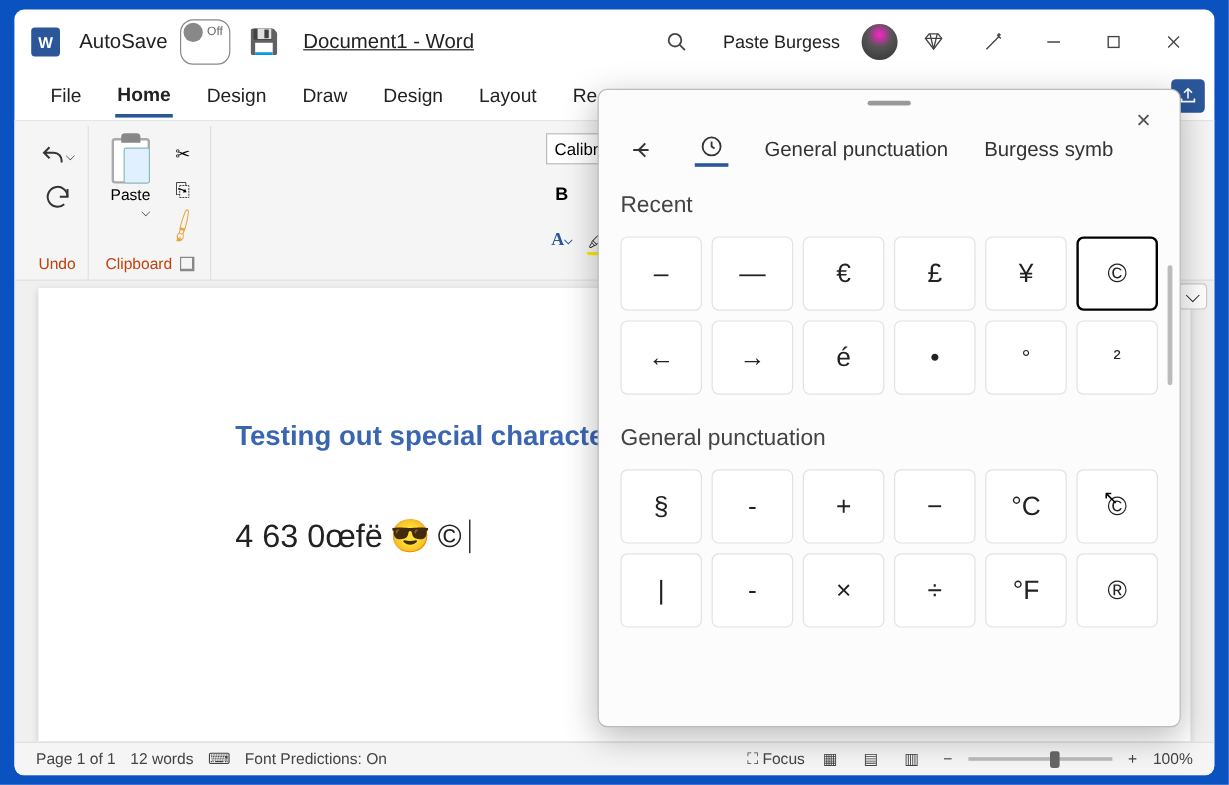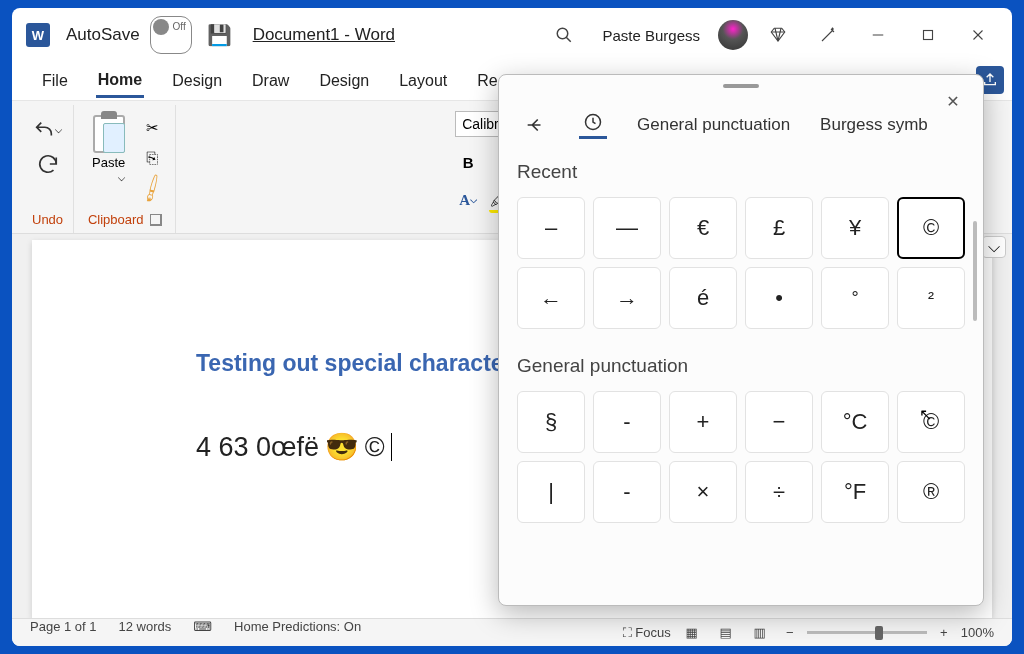--- a/index.html
+++ b/index.html
@@ -51,21 +51,21 @@
 
 
 .docarea { flex: 1; background: #f0f0f0; overflow: hidden; display: flex; justify-content: center; padding-top: 6px; }
 .page { width: 960px; background: #fff; box-shadow: 0 2px 6px rgba(0,0,0,.15); padding: 110px 0 0 164px; position: relative; }
 .headline { color: #3a66b1; font-size: 23px; font-weight: 600; }
 .bodyline { margin-top: 54px; font-size: 27px; color: #222; display: flex; align-items: center; gap: 6px; }
 .emoji { font-size: 27px; }
 .cursor { display: inline-block; width: 1px; height: 28px; background: #000; vertical-align: middle; }
 
 
-.statusbar { height: 28px; background: #f5f5f5; border-top: 1px solid #ddd; display: flex; padding: 0 18px; font-size: 13px; color: #444; gap: 22px; }
+.statusbar { height: 28px; background: #f5f5f5; border-top: 1px solid #ddd; display: flex; align-items: center; padding: 0 18px; font-size: 13px; color: #444; gap: 12px; }
 .statusbar .spacer { flex: 1; }
 .views { display: flex; gap: 8px; align-items: center; }
 .view-btn { width: 26px; height: 20px; display: flex; align-items: center; justify-content: center; }
 .zoom-slider { width: 120px; height: 3px; background: #bbb; position: relative; }
 .zoom-slider::after { content: ''; position: absolute; left: 68px; top: -5px; width: 8px; height: 14px; background: #666; border-radius: 2px; }
 .zoom-btn { width: 18px; text-align: center; cursor: pointer; }
 
 
 .symbol-panel { position: absolute; top: 74px; left: 498px; width: 486px; height: 532px; background: #fcfcfc; border: 1px solid #bbb; border-radius: 8px; box-shadow: 0 8px 28px rgba(0,0,0,.28); display: flex; flex-direction: column; z-index: 10; }
 .drag-handle { height: 22px; display: flex; justify-content: center; align-items: center; }
@@ -246,21 +246,21 @@
         <span>©</span>
           <span class="cursor"></span>
       </div>
     </div>
   </div>
 
   <div class="statusbar">
     <span>Page 1 of 1</span>
     <span>12 words</span>
     <span>⌨</span>
-    <span>Home Predictions: On</span>
+    <span>Font Predictions: On</span>
     <div class="spacer"></div>
     <div class="views">
       <span>⛶ <span>Focus</span></span>
       <span class="view-btn">▦</span>
       <span class="view-btn">▤</span>
       <span class="view-btn">▥</span>
       <span class="zoom-btn">−</span>
       <div class="zoom-slider"></div>
       <span class="zoom-btn">+</span>
       <span>100%</span>

